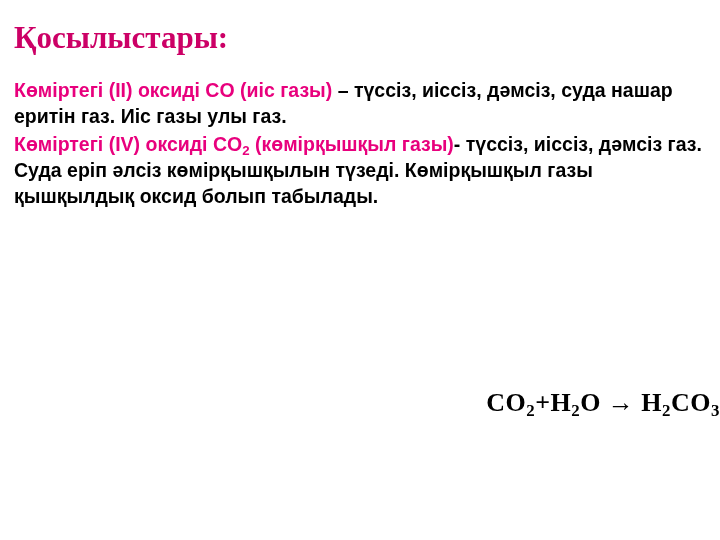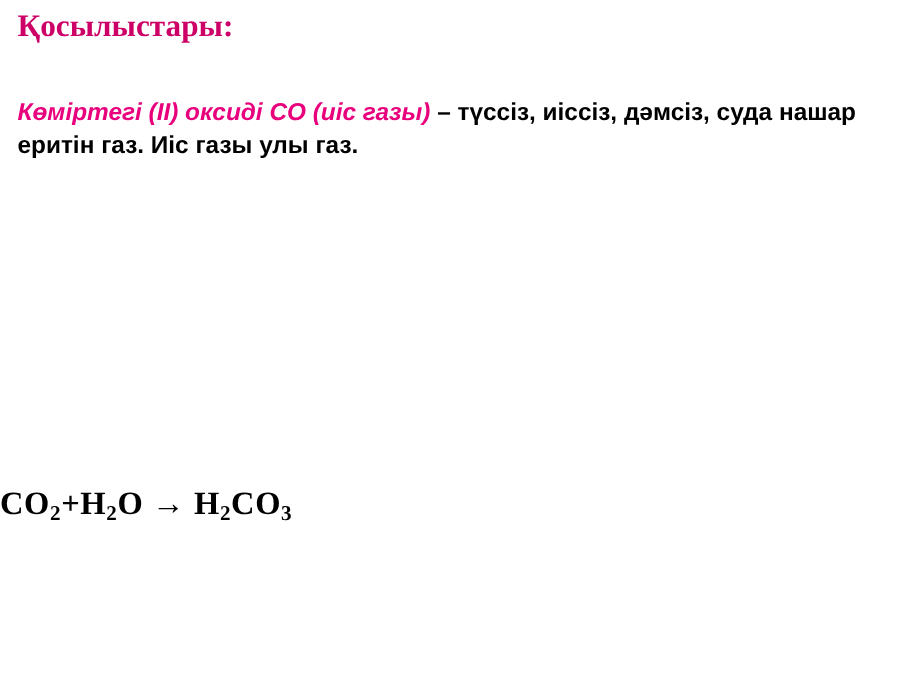--- a/index.html
+++ b/index.html
@@ -15,23 +15,23 @@
   }
   .slide {
     position: relative;
     width: 720px;
     height: 540px;
     box-sizing: border-box;
   }
   .title {
     position: absolute;
     left: 14px;
-    top: 8px;
+    top: 20px;
     font-family: "Liberation Serif", serif;
-    font-size: 25px;
+    font-size: 31px;
     font-weight: bold;
     color: #cc0066;
     letter-spacing: 0px;
     white-space: nowrap;
   }
   .body-block {
     position: absolute;
     left: 14px;
     top: 78px;
     width: 694px;
@@ -42,33 +42,32 @@
     font-weight: bold;
     color: #000000;
     line-height: 1.33;
     margin: 0;
   }
   .para.p1 {
     margin-bottom: 2px;
   }
   .accent {
     color: #e8007d;
-    font-style: italic;
   }
   .sub {
     font-size: 0.68em;
     vertical-align: -0.28em;
     line-height: 0;
   }
   .equation-wrap {
     position: absolute;
     left: 0;
     top: 388px;
     width: 720px;
-    text-align: left;
+    text-align: right;
   }
   .equation {
     font-family: "Liberation Serif", serif;
     font-size: 26px;
     font-weight: bold;
     color: #000000;
     letter-spacing: 0.5px;
   }
   .equation .sub {
     font-size: 0.65em;
@@ -89,20 +88,23 @@
 <div class="slide">
 
   <div class="title">Қосылыстары:</div>
 
   <div class="body-block">
 
     <p class="para p1">
       <span class="accent">Көміртегі (II) оксиді CO (иіс газы)</span><span> – түссіз, иіссіз, дәмсіз, суда нашар еритін газ. Иіс газы улы газ.</span>
     </p>
 
+    <p class="para p2">
+      <span class="accent">Көміртегі (IV) оксиді CO</span><span class="accent sub">2</span><span class="accent"> (көмірқышқыл газы)</span><span>- түссіз, иіссіз, дәмсіз газ. Суда еріп әлсіз көмірқышқылын түзеді. Көмірқышқыл газы қышқылдық оксид болып табылады.</span>
+    </p>
 
   </div>
 
   <div class="equation-wrap">
     <div class="equation">
       <span>CO</span><span class="sub">2</span><span>+H</span><span class="sub">2</span><span>O</span><span> →  </span><span>H</span><span class="sub">2</span><span>CO</span><span class="sub">3</span>
     </div>
   </div>
 
 </div>

